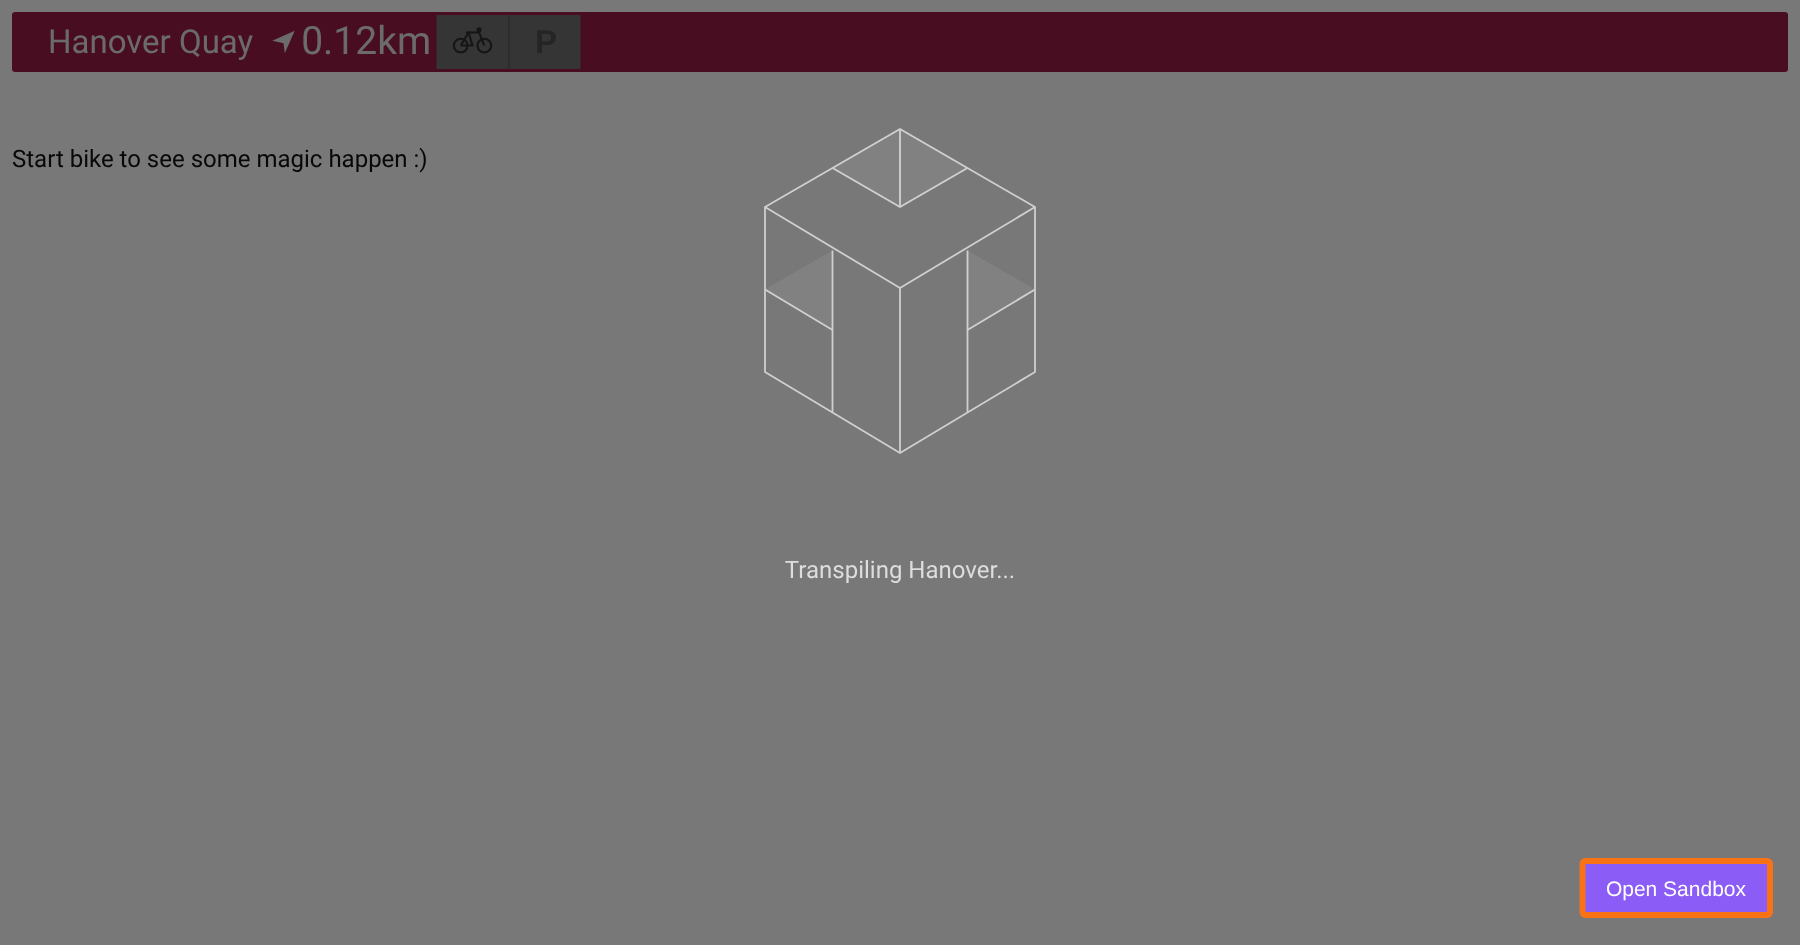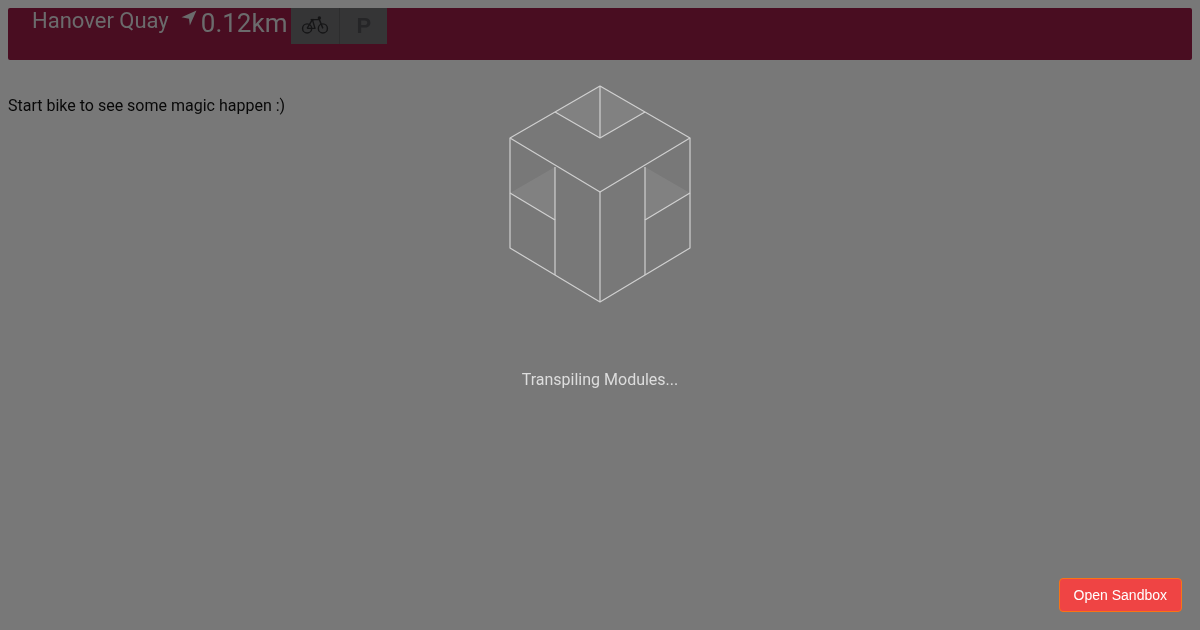--- a/index.html
+++ b/index.html
@@ -7,23 +7,23 @@
       width: 1200px;
       height: 630px;
       font-family: -apple-system, BlinkMacSystemFont, "Segoe UI", Roboto, Helvetica, Arial, sans-serif;
       background: #f0f0f0;
       position: relative;
       overflow: hidden;
     }
     .top-bar {
       margin: 8px;
       background: #921a42;
-      height: 52px;
+      height: 40px;
       display: flex;
-      align-items: flex-start;
+      align-items: center;
       padding: 0 24px;
       border-radius: 2px;
     }
     .station-name {
       font-size: 22px;
       color: #d6d6d8;
       font-weight: 400;
       margin-right: 6px;
     }
     .nav-arrow {
@@ -84,23 +84,23 @@
     .loading-text {
       margin-top: 60px;
       color: #ddd;
       font-size: 16px;
       font-weight: 400;
     }
     .open-sandbox {
       position: absolute;
       right: 18px;
       bottom: 18px;
-      background: #ef4444;
+      background: #8b5cf6;
       color: #fff;
-      border: 1px solid #f97316;
+      border: 4px solid #f97316;
       padding: 8px 14px;
       font-size: 14px;
       border-radius: 4px;
       cursor: pointer;
     }
   </style>
 </head>
 <body>
 
 <div class="top-bar">
@@ -145,16 +145,16 @@
         <line x1="55" y1="87" x2="55" y2="140"></line>
         <polyline points="190,113 145,140 145,195"></polyline>
         <line x1="145" y1="87" x2="145" y2="140"></line>
       </g>
       <g fill="rgba(255,255,255,0.07)">
         <polygon points="100,6 55,32 100,58 145,32"></polygon>
         <polygon points="10,113 55,87 55,140"></polygon>
         <polygon points="190,113 145,87 145,140"></polygon>
       </g>
     </svg>
-    <div class="loading-text">Transpiling Modules...</div>
+    <div class="loading-text">Transpiling Hanover...</div>
   </div>
   <button class="open-sandbox">Open Sandbox</button>
 </div>
 
 </body></html>

